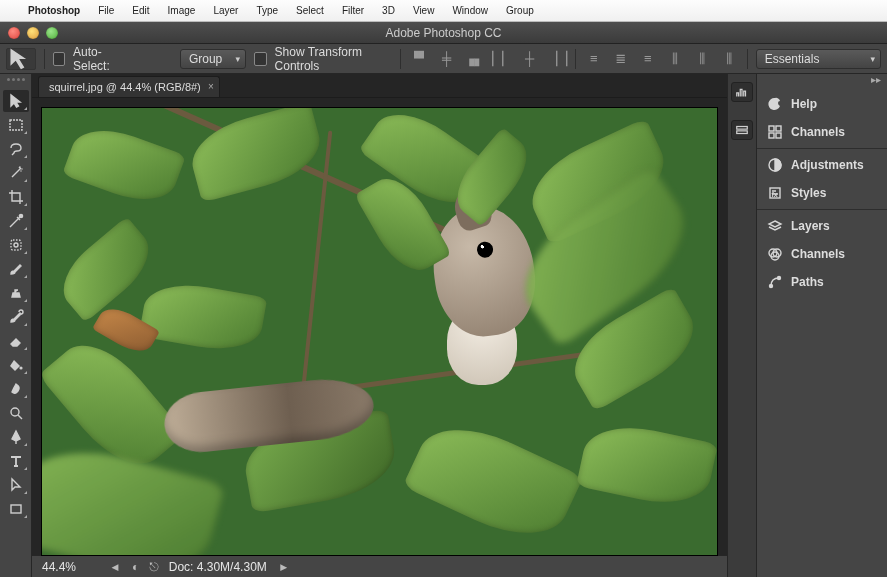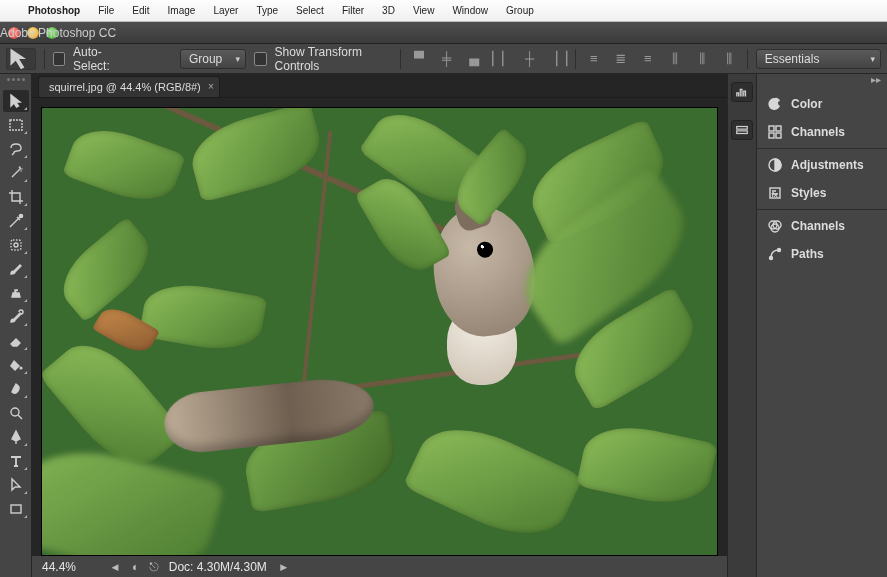--- a/index.html
+++ b/index.html
@@ -11,21 +11,21 @@
 .mac-menu .app-name { font-weight: bold; }
 .mac-menu span { cursor: default; }
 
 
 .title-bar { height: 22px; background: linear-gradient(#4e4e4e,#3b3b3b); border-bottom: 1px solid #222; display: flex; align-items: center; position: relative; color: #ccc; font-size: 12px; }
 .traffic { display: flex; gap: 7px; padding-left: 8px; }
 .traffic div { width: 12px; height: 12px; border-radius: 50%; box-shadow: inset 0 0 1px rgba(0,0,0,.5); }
 .tl-close { background: radial-gradient(circle at 40% 35%, #ff8b80, #e0443e); }
 .tl-min   { background: radial-gradient(circle at 40% 35%, #ffe27a, #e09e3e); }
 .tl-zoom  { background: radial-gradient(circle at 40% 35%, #9be48a, #4fae3a); }
-.title-bar .title { position: absolute; left: 0; right: 0; text-align: left; pointer-events: none; }
+.title-bar .title { position: absolute; left: 0; right: 0; text-align: center; pointer-events: none; }
 
 
 .options-bar { height: 30px; background: #454545; border-bottom: 1px solid #262626; display: flex; align-items: center; padding: 0 6px; gap: 8px; color: #ddd; }
 .tool-ind { width: 34px; height: 22px; border: 1px solid #333; background: #3a3a3a; display:flex; align-items:center; justify-content:center; border-radius:2px; }
 .chk { width: 14px; height: 14px; border: 1px solid #888; background: #333; display:inline-block; border-radius:2px; }
 .dd { height: 20px; background: linear-gradient(#5a5a5a,#444); border: 1px solid #2e2e2e; border-radius: 3px; padding: 0 18px 0 8px; display:flex; align-items:center; position:relative; font-size:12px; color:#ddd;margin-left:42px; }
 .dd::after { content:"▾"; position:absolute; right:5px; font-size:9px; color:#ccc; }
 .opt-ico { width: 22px; height: 20px; display:flex; align-items:center; justify-content:center; color:#999; font-size:13px; }
 .sep { width:1px; height:20px; background:#2e2e2e; }
 .workspace-dd { width: 140px; margin-left: auto; }
@@ -327,21 +327,21 @@
     <div class="panels">
       <div class="panels-collapse">▸▸</div>
       <div class="panel-group">
         <div class="panel-row fillsvg">
           <svg viewBox="0 0 16 16">
               <path d="M8 2 A6 6 0 1 0 13 10 Q11 9 11 7 Q11 5 13 5 A4 4 0 0 0 8 2 Z"></path>
               <circle cx="5" cy="7" r="1"></circle>
               <circle cx="7" cy="4.5" r="1"></circle>
               <circle cx="10" cy="5" r="1"></circle>
             </svg>
-          <span>Color</span>
+          <span>Help</span>
         </div>
         <div class="panel-row">
           <svg viewBox="0 0 16 16">
               <rect x="2" y="2" width="5" height="5"></rect>
               <rect x="9" y="2" width="5" height="5"></rect>
               <rect x="2" y="9" width="5" height="5"></rect>
               <rect x="9" y="9" width="5" height="5"></rect>
             </svg>
           <span>Channels</span>
         </div>
@@ -359,20 +359,27 @@
               <rect x="3" y="3" width="10" height="10"></rect>
               <path d="M5 6 L9 6 M5 9 L11 9"></path>
               <text x="4.5" y="12" font-size="7" fill="#d6d6d6" stroke="none">fx</text>
             </svg>
           <span>Styles</span>
         </div>
       </div>
       <div class="panel-group" style="border-bottom:none">
         <div class="panel-row">
           <svg viewBox="0 0 16 16">
+              <path d="M8 3 L14 6 L8 9 L2 6 Z"></path>
+              <path d="M2 9 L8 12 L14 9"></path>
+            </svg>
+          <span>Layers</span>
+        </div>
+        <div class="panel-row">
+          <svg viewBox="0 0 16 16">
               <circle cx="6" cy="7" r="4"></circle>
               <circle cx="10" cy="7" r="4"></circle>
               <circle cx="8" cy="10" r="4"></circle>
             </svg>
           <span>Channels</span>
         </div>
         <div class="panel-row">
           <svg viewBox="0 0 16 16">
               <circle cx="4" cy="12" r="1.5" fill="#d6d6d6"></circle>
               <circle cx="12" cy="4" r="1.5" fill="#d6d6d6"></circle>

